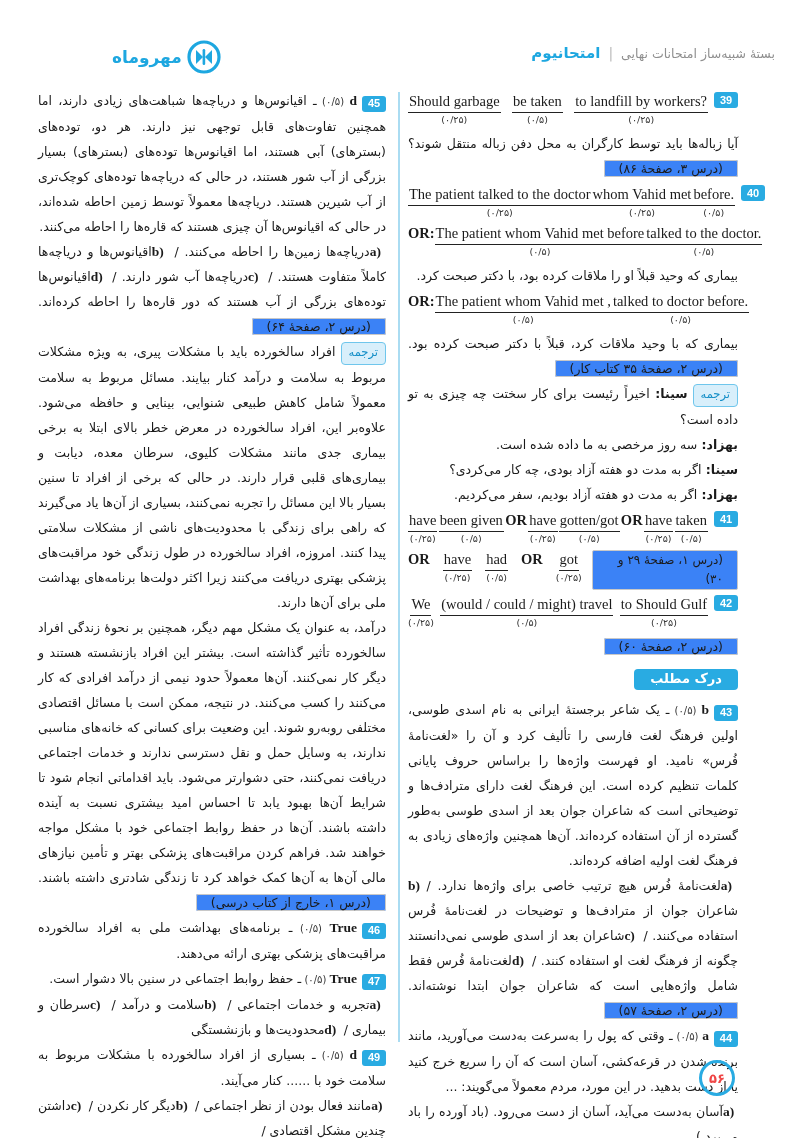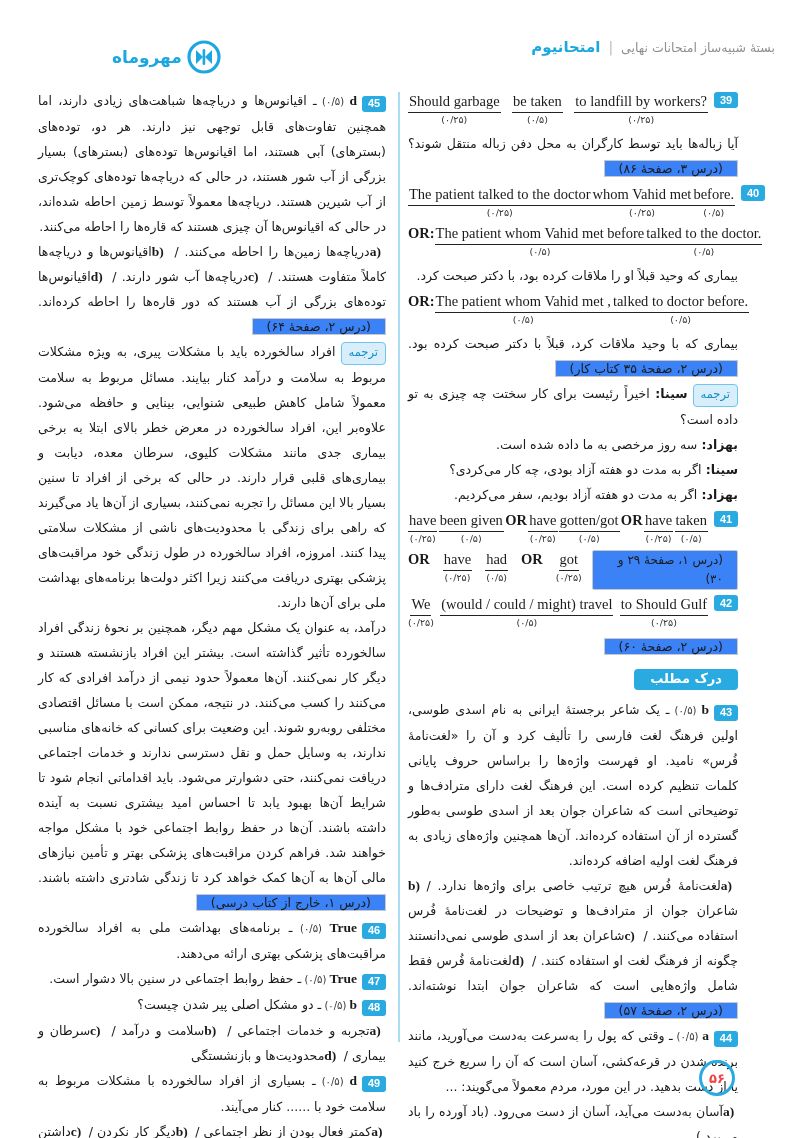--- a/index.html
+++ b/index.html
@@ -3,21 +3,21 @@
 <meta charset="utf-8">
 <style>
   html,body{margin:0;padding:0;}
   body{
     width:805px;height:1138px;position:relative;background:#ffffff;
     font-family:"DejaVu Sans",sans-serif;color:#1a1a1a;overflow:hidden;
   }
   
   .brand{position:absolute;top:40px;left:112px;display:flex;align-items:center;gap:5px;}
   .brand-text{color:#1da7e0;font-weight:bold;font-size:17px;}
-  .header-right{position:absolute;top:38px;right:30px;display:flex;align-items:center;gap:8px;}
+  .header-right{position:absolute;top:44px;right:30px;display:flex;align-items:center;gap:8px;}
   .h-title{color:#1da7e0;font-weight:bold;font-size:15px;}
   .h-div{color:#bbbbbb;font-size:14px;}
   .h-sub{color:#8f8f8f;font-size:12.5px;}
   
   .col{position:absolute;top:88px;}
   .col-right{left:408px;width:330px;}
   .col-left{left:38px;width:348px;}
   .vdivider{position:absolute;left:398px;top:92px;width:2px;height:950px;background:#aadcf2;}
   
   p.rtl{direction:rtl;text-align:justify;font-size:12.5px;line-height:25px;margin:0;}
@@ -229,21 +229,20 @@
     <p class="rtl"><span class="qbadge">44</span><span class="ans">a</span><span class="sc"> (۰/۵) </span><span>ـ وقتی که پول را به‌سرعت به‌دست می‌آورید، مانند برنده شدن در قرعه‌کشی، آسان است که آن را سریع خرج کنید یا از دست بدهید. در این مورد، مردم معمولاً می‌گویند: ...</span></p>
     <p class="rtl"><span class="ans">a) </span><span>آسان به‌دست می‌آید، آسان از دست می‌رود. (باد آورده را باد می‌برد.)</span></p>
   </div>
 <div class="col col-left">
     <p class="rtl"><span class="qbadge">45</span><span class="ans">d</span><span class="sc"> (۰/۵) </span><span>ـ اقیانوس‌ها و دریاچه‌ها شباهت‌های زیادی دارند، اما همچنین تفاوت‌های قابل توجهی نیز دارند. هر دو، توده‌های (بسترهای) آبی هستند، اما اقیانوس‌ها توده‌های (بسترهای) بسیار بزرگی از آب شور هستند، در حالی که دریاچه‌ها توده‌های کوچک‌تری از آب شیرین هستند. دریاچه‌ها معمولاً توسط زمین احاطه شده‌اند، در حالی که اقیانوس‌ها آن چیزی هستند که قاره‌ها را احاطه می‌کنند.</span></p>
     <p class="rtl"><span class="ans">a) </span><span>دریاچه‌ها زمین‌ها را احاطه می‌کنند. / </span><span class="ans">b) </span><span>اقیانوس‌ها و دریاچه‌ها کاملاً متفاوت هستند. / </span><span class="ans">c) </span><span>دریاچه‌ها آب شور دارند. / </span><span class="ans">d) </span><span>اقیانوس‌ها توده‌های بزرگی از آب هستند که دور قاره‌ها را احاطه کرده‌اند. </span><span class="box">(درس ۲، صفحهٔ ۶۴)</span></p>
     <p class="rtl"><span class="trj">ترجمه</span><span>افراد سالخورده باید با مشکلات پیری، به ویژه مشکلات مربوط به سلامت و درآمد کنار بیایند. مسائل مربوط به سلامت معمولاً شامل کاهش طبیعی شنوایی، بینایی و حافظه می‌شود. علاوه‌بر این، افراد سالخورده در معرض خطر بالای ابتلا به برخی بیماری جدی مانند مشکلات کلیوی، سرطان معده، دیابت و بیماری‌های قلبی قرار دارند. در حالی که برخی از افراد تا سنین بسیار بالا این مسائل را تجربه نمی‌کنند، بسیاری از آن‌ها یاد می‌گیرند که راهی برای زندگی با محدودیت‌های ناشی از مشکلات سلامتی پیدا کنند. امروزه، افراد سالخورده در طول زندگی خود مراقبت‌های پزشکی بهتری دریافت می‌کنند زیرا اکثر دولت‌ها برنامه‌های بهداشت ملی برای آن‌ها دارند.</span></p>
     <p class="rtl"><span>درآمد، به عنوان یک مشکل مهم دیگر، همچنین بر نحوهٔ زندگی افراد سالخورده تأثیر گذاشته است. بیشتر این افراد بازنشسته هستند و دیگر کار نمی‌کنند. آن‌ها معمولاً حدود نیمی از درآمد افرادی که کار می‌کنند را کسب می‌کنند. در نتیجه، ممکن است با مسائل اقتصادی مختلفی روبه‌رو شوند. این وضعیت برای کسانی که خانه‌های مناسبی ندارند، به وسایل حمل و نقل دسترسی ندارند و خدمات اجتماعی دریافت نمی‌کنند، حتی دشوارتر می‌شود. باید اقداماتی انجام شود تا شرایط آن‌ها بهبود یابد تا احساس امید بیشتری نسبت به آینده داشته باشند. آن‌ها در حفظ روابط اجتماعی خود با مشکل مواجه خواهند شد. فراهم کردن مراقبت‌های پزشکی بهتر و تأمین نیازهای مالی آن‌ها به آن‌ها کمک خواهد کرد تا زندگی شادتری داشته باشند. </span><span class="box">(درس ۱، خارج از کتاب درسی)</span></p>
     <p class="rtl"><span class="qbadge">46</span><span class="ans">True</span><span class="sc"> (۰/۵) </span><span>ـ برنامه‌های بهداشت ملی به افراد سالخورده مراقبت‌های پزشکی بهتری ارائه می‌دهند.</span></p>
     <p class="rtl"><span class="qbadge">47</span><span class="ans">True</span><span class="sc"> (۰/۵) </span><span>ـ حفظ روابط اجتماعی در سنین بالا دشوار است.</span></p>
-    <p class="rtl"><span class="qbadge">48</span><span class="ans">b</span><span class="sc"> (۰/۵) </span><span>ـ دو مشکل اصلی پیر شدن چیست؟</span></p>
     <p class="rtl"><span class="ans">a) </span><span>تجربه و خدمات اجتماعی / </span><span class="ans">b) </span><span>سلامت و درآمد / </span><span class="ans">c) </span><span>سرطان و بیماری / </span><span class="ans">d) </span><span>محدودیت‌ها و بازنشستگی</span></p>
     <p class="rtl"><span class="qbadge">49</span><span class="ans">d</span><span class="sc"> (۰/۵) </span><span>ـ بسیاری از افراد سالخورده با مشکلات مربوط به سلامت خود با ...... کنار می‌آیند.</span></p>
-    <p class="rtl"><span class="ans">a) </span><span>کمتر فعال بودن از نظر اجتماعی / </span><span class="ans">b) </span><span>دیگر کار نکردن / </span><span class="ans">c) </span><span>داشتن چندین مشکل اقتصادی / </span></p>
+    <p class="rtl"><span class="ans">a) </span><span>مانند فعال بودن از نظر اجتماعی / </span><span class="ans">b) </span><span>دیگر کار نکردن / </span><span class="ans">c) </span><span>داشتن چندین مشکل اقتصادی / </span></p>
   </div>
 
 <div class="pagenum">
   <span>۵۶</span>
 </div>
 
 </body></html>

